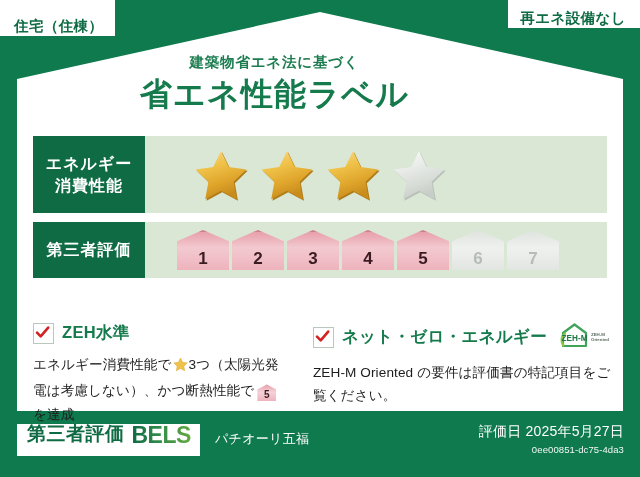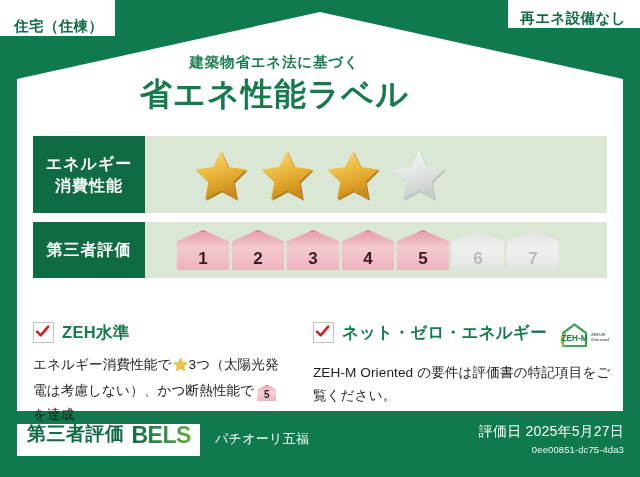--- a/index.html
+++ b/index.html
@@ -170,20 +170,21 @@
     z-index: 6;
     left: 33px;
     top: 322px;
     width: 578px;
     display: flex;
     gap: 24px;
   }
   .note-col { flex: 1 1 0; }
   .note-head {
     display: flex;
+    align-items: center;
     gap: 8px;
     margin-bottom: 9px;
   }
   .checkbox {
     width: 19px;
     height: 19px;
     flex: 0 0 auto;
     border: 1px solid #b9c7bd;
     background: #fff;
     display: block;

